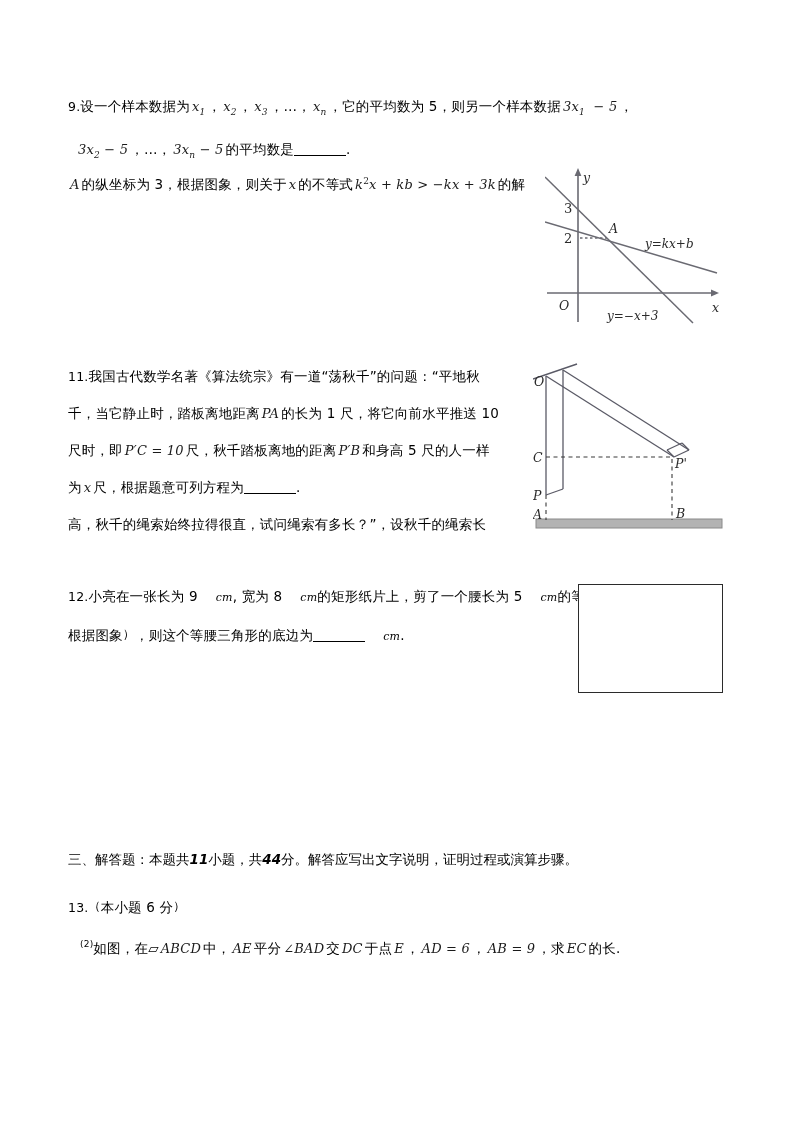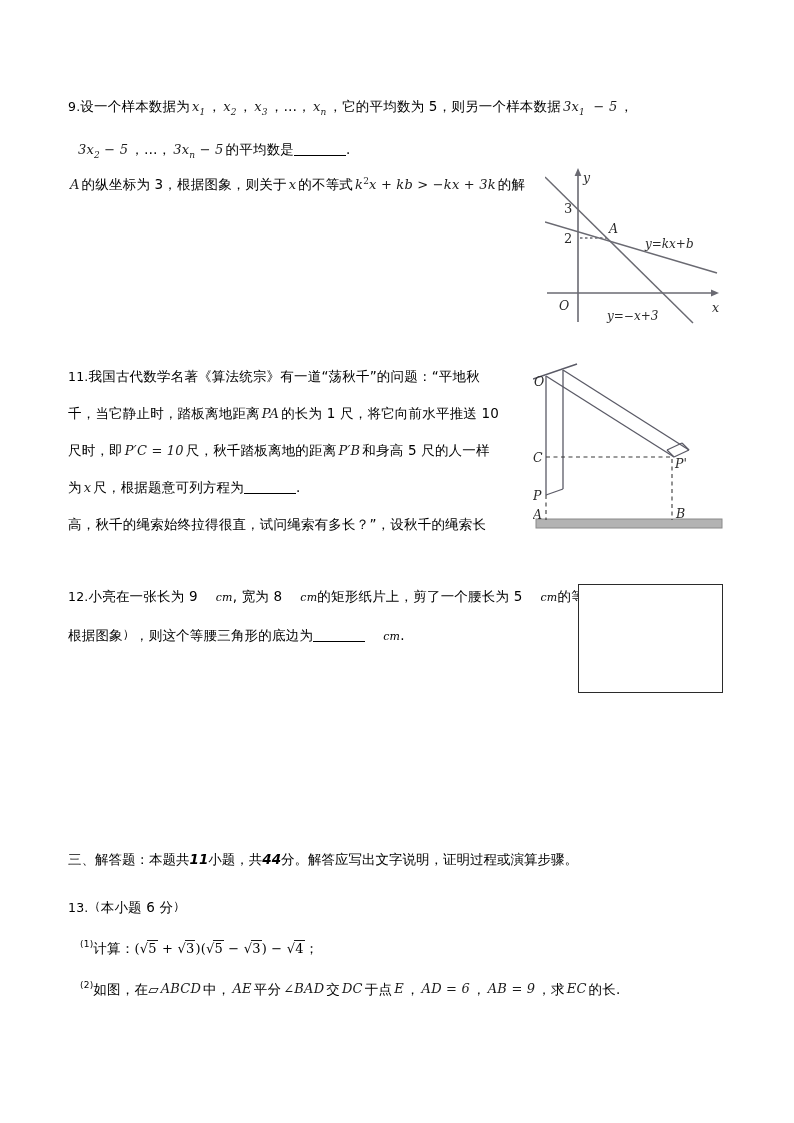--- a/index.html
+++ b/index.html
@@ -210,20 +210,17 @@
 
   <div class="sec-head" style="top:851px;">
     <span>三、解答题：本题共</span><span class="bold-n">11</span><span>小题，共</span><span class="bold-n">44</span><span>分。解答应写出文字说明，证明过程或演算步骤。</span>
   </div>
 
   <div class="q" style="top:888px; width:600px;">
     <div class="line">
       <span class="num">13.</span><span class="small-paren">（</span><span>本小题 6 分</span><span class="small-paren">）</span>
     </div>
     <div class="line" style="margin-left:12px;">
-      <span class="sup">(1)</span><span>计算：</span><span class="radical">(√<span class="rad-body">5</span> + √<span class="rad-body">3</span>)(√<span class="rad-body">5</span> − √<span class="rad-body">3</span>) − √<span class="rad-body">4</span></span><span>；</span>
-    </div>
-    <div class="line" style="margin-left:12px;">
       <span class="sup">(2)</span><span>如图，在▱</span><span class="math">ABCD</span><span>中，</span><span class="math">AE</span><span>平分</span><span class="math">∠BAD</span><span>交</span><span class="math">DC</span><span>于点</span><span class="math">E</span><span>，</span><span class="math">AD = 6</span><span>，</span><span class="math">AB = 9</span><span>，求</span><span class="math">EC</span><span>的长.</span>
     </div>
   </div>
 
 </div>
 
 </body></html>

